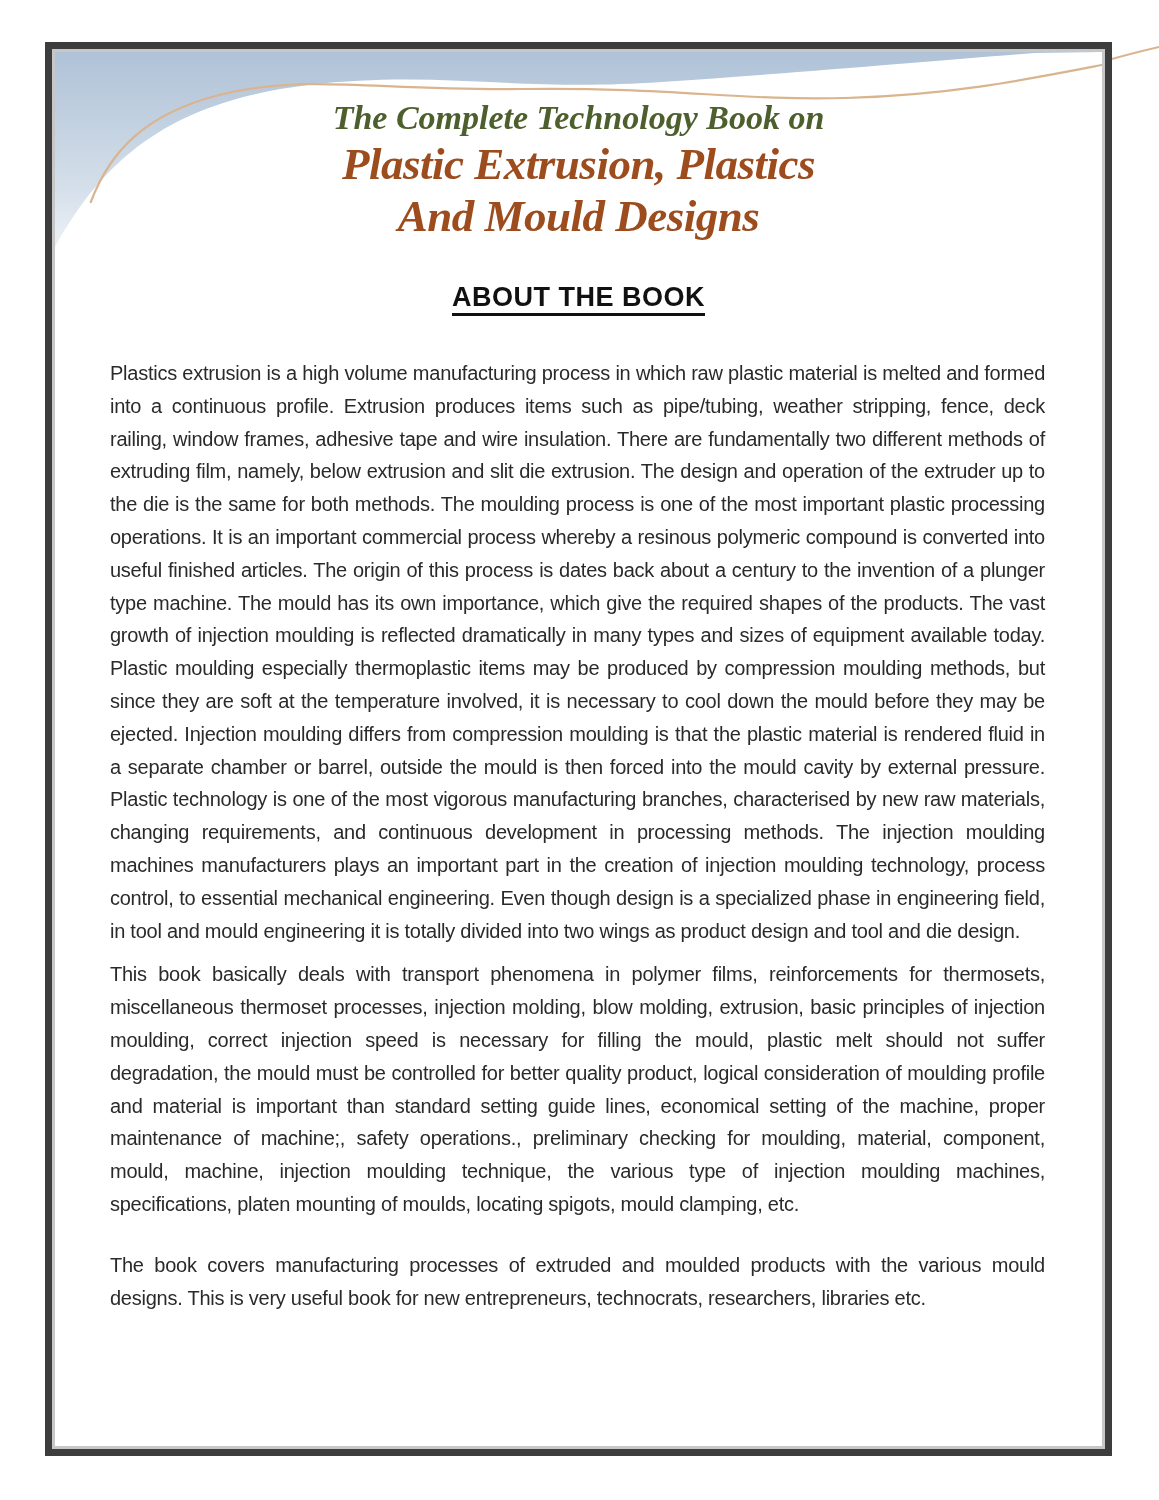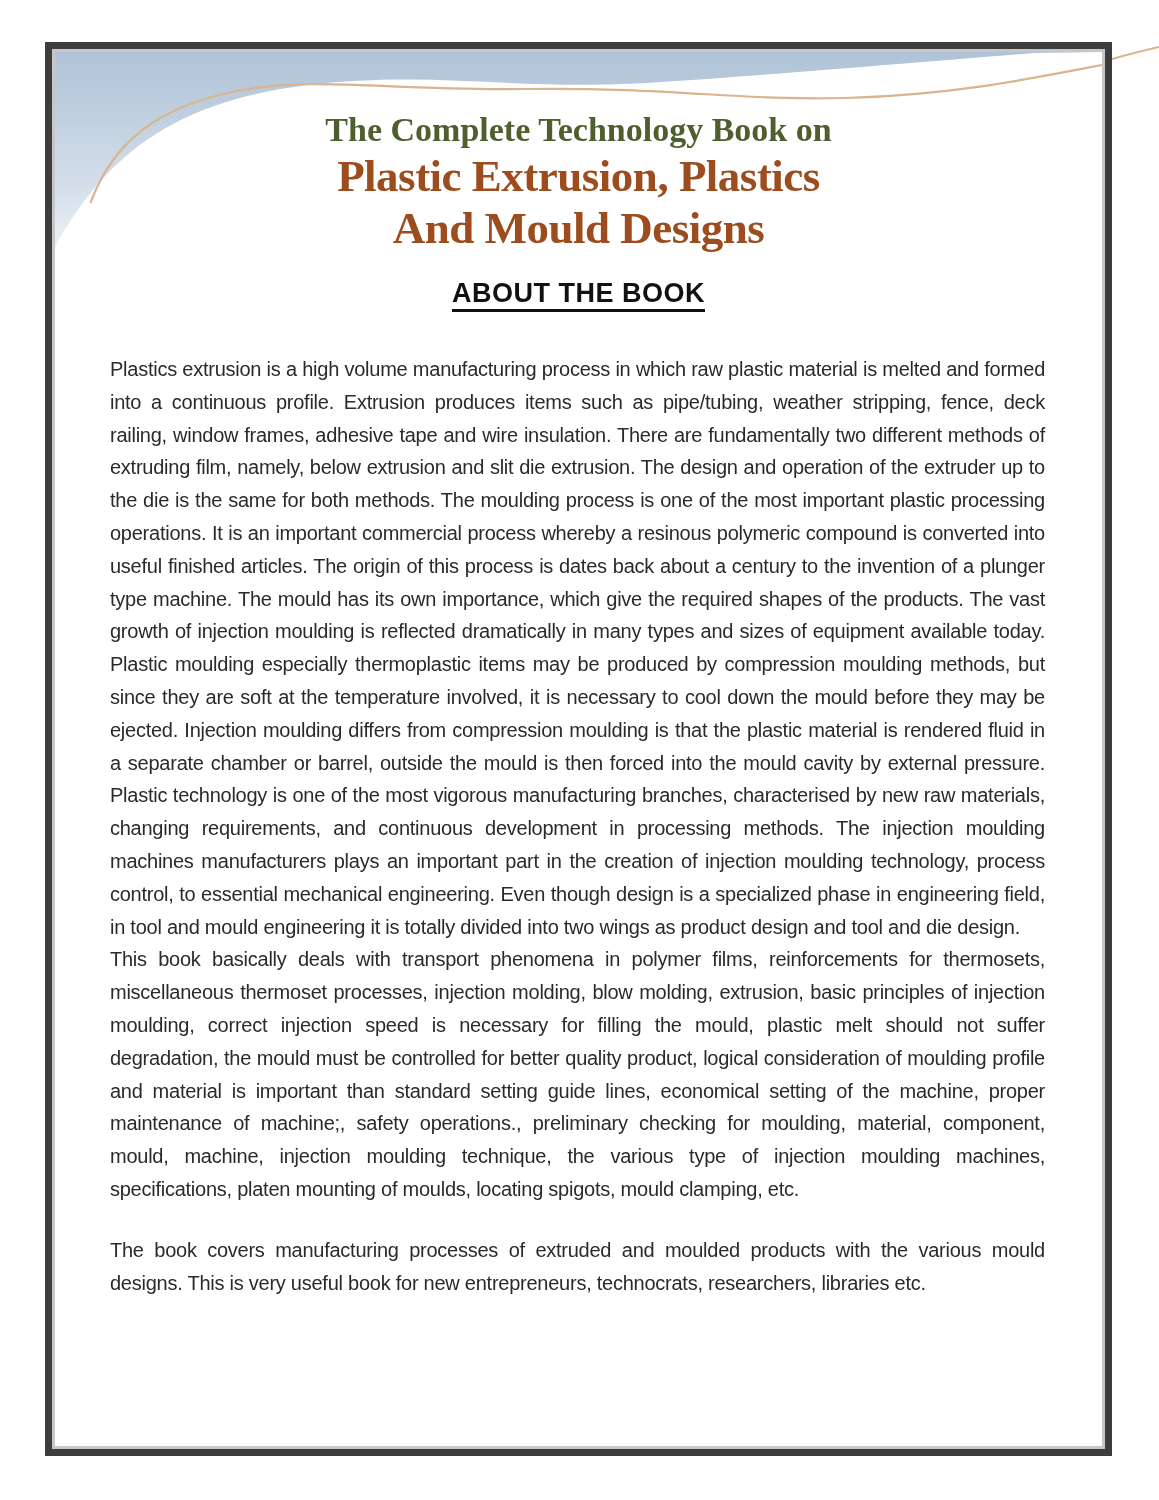--- a/index.html
+++ b/index.html
@@ -34,48 +34,48 @@
   }
   .inner{
     position:absolute;inset:3px;
     overflow:hidden;
   }
   .header-art{
     position:absolute;top:0;left:0;width:100%;height:260px;display:block;
   }
   .content{position:relative;}
 
-  .title-block{position:relative;text-align:center;margin-top:58px;}
+  .title-block{position:relative;text-align:center;margin-top:46px;font-style:italic;}
   .title-top{
     font-family:"Liberation Serif",serif;font-weight:bold;
     font-size:34px;line-height:40px;color:var(--title-green);
   }
   .title-main{
     font-family:"Liberation Serif",serif;font-weight:bold;
     font-size:45px;line-height:52px;color:var(--title-brown);
     letter-spacing:-0.5px;
   }
   .section-heading{
-    text-align:center;margin-top:24px;position:relative;
+    text-align:center;margin-top:40px;position:relative;
   }
   .section-heading span{
     font-size:27px;font-weight:bold;color:var(--heading);
     letter-spacing:0.5px;
     border-bottom:3px solid var(--heading);
     padding-bottom:1px;
   }
   .body-text{
     margin-top:44px;
     padding:0 57px 0 55px;
     font-size:20px;line-height:32.8px;
     letter-spacing:-0.25px;
     color:var(--text);
     text-align:justify;
   }
-  .body-text p{text-align:justify;}
+  .body-text p{text-align:justify;margin-top:11px;}
   .body-text p.spaced{margin-top:28px;}
 </style>
 </head>
 <body>
 
 <div class="page">
 
   <svg class="curve-tail" viewBox="0 0 47 18" preserveAspectRatio="none" aria-hidden="true">
     <path d="M0,15 C14,11 30,7 47,3" fill="none" stroke="var(--curve-tan)" stroke-width="2"></path>
   </svg>

